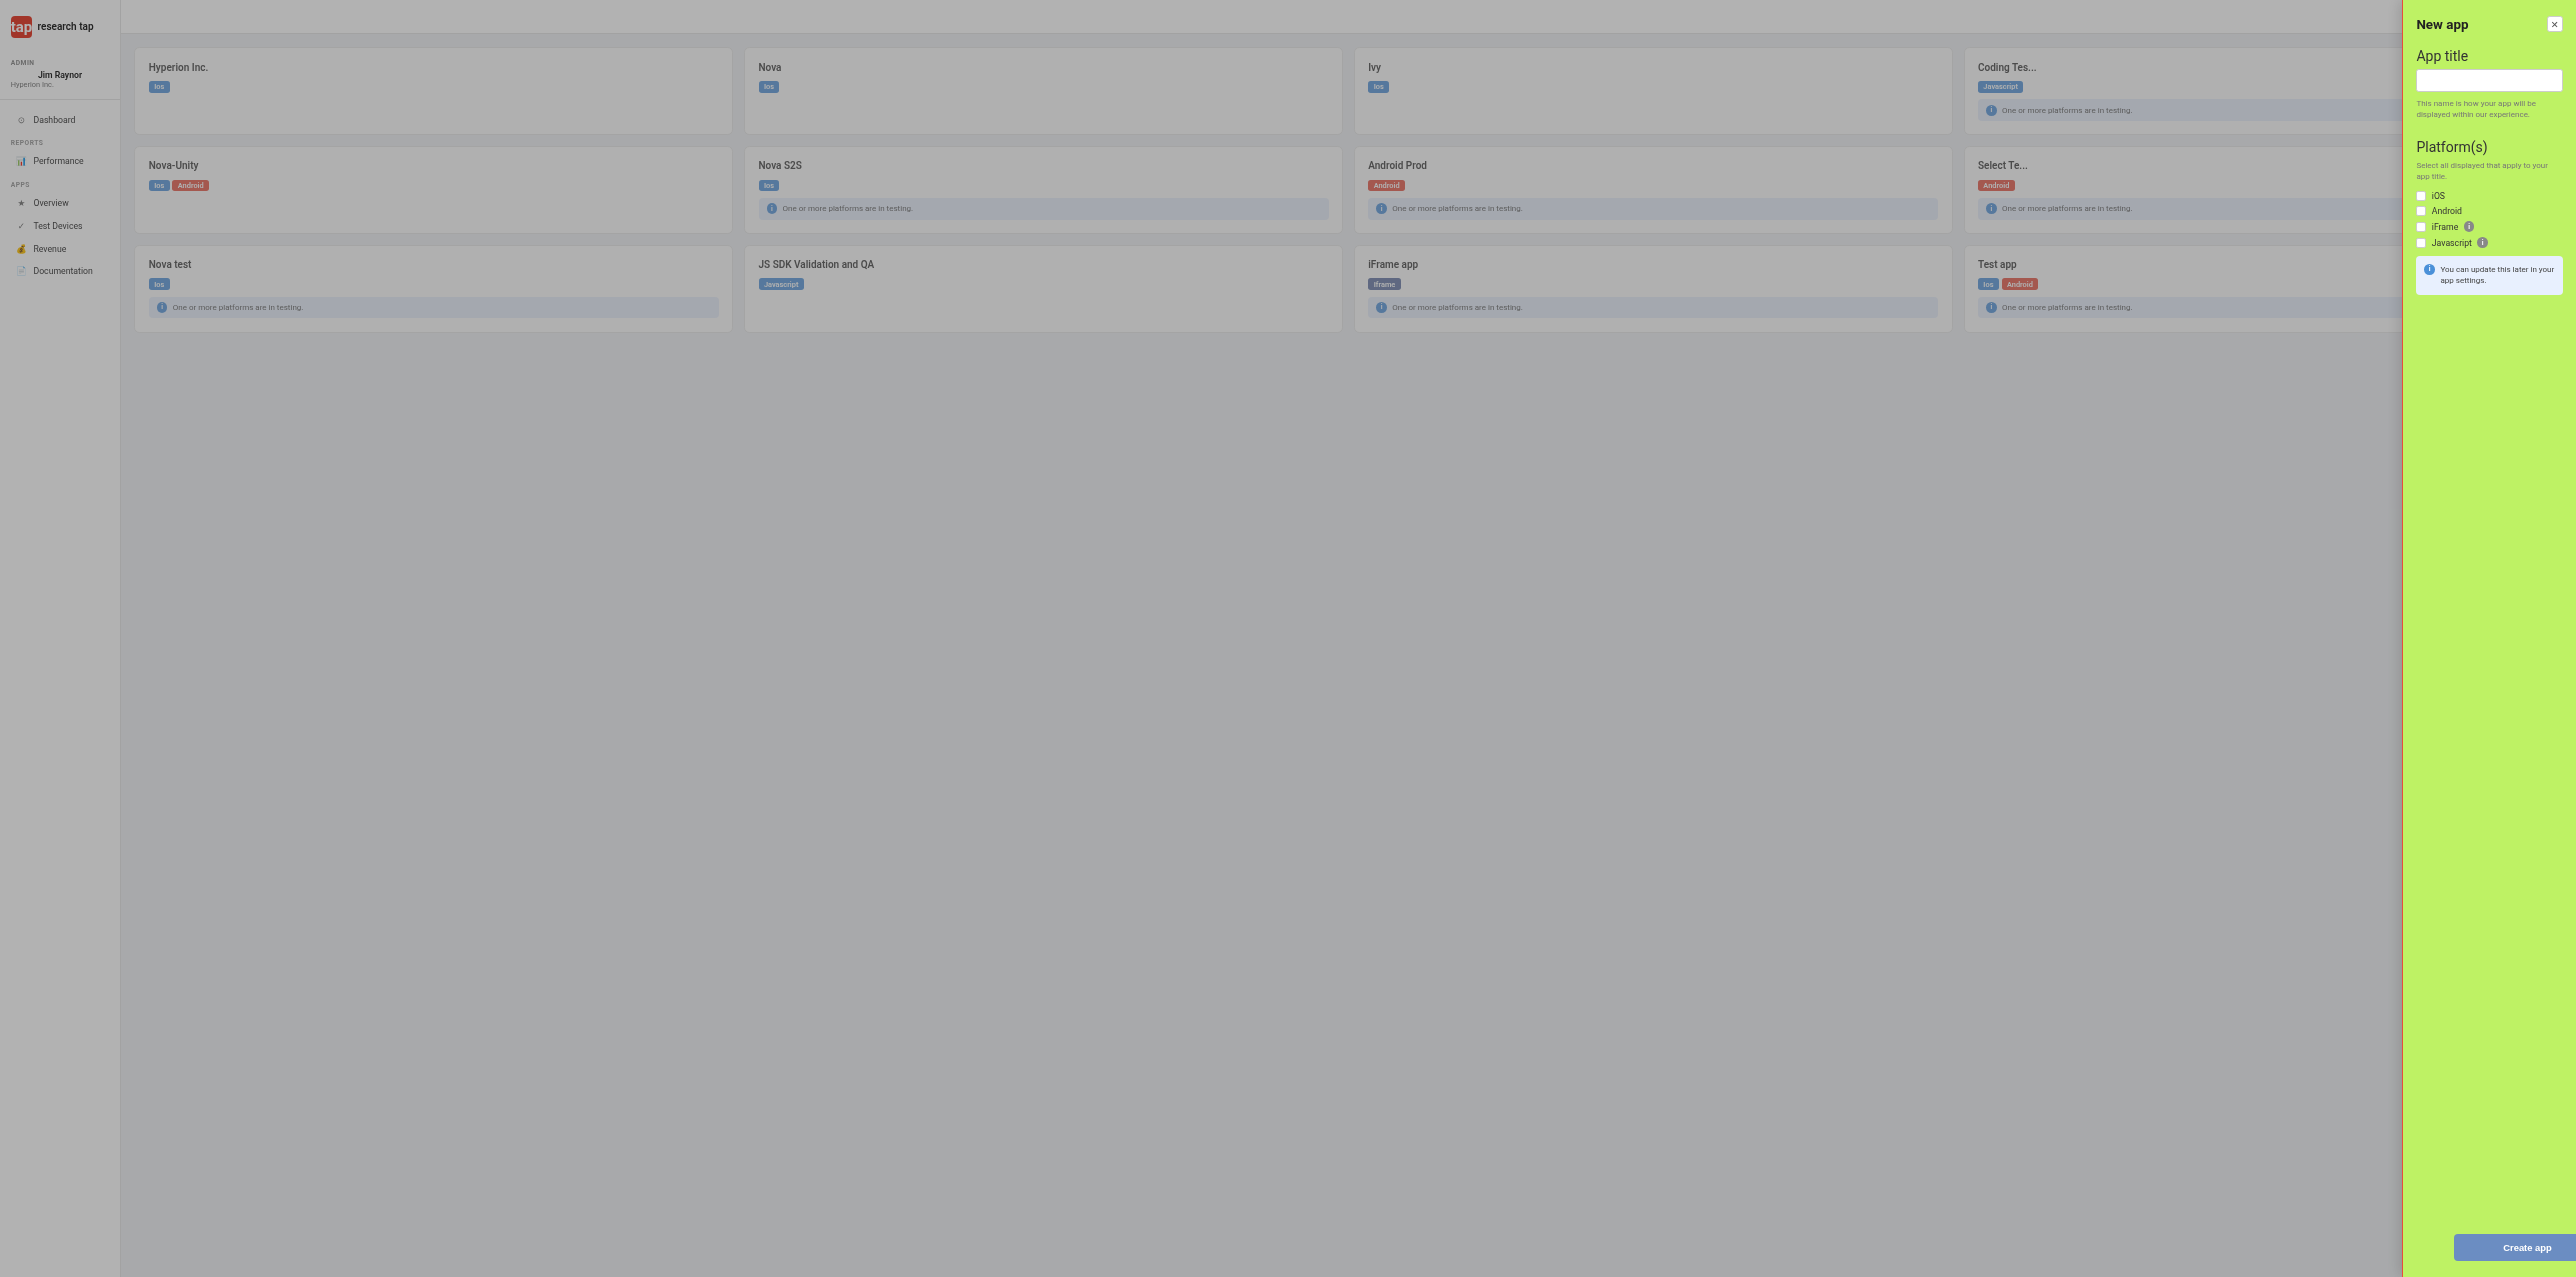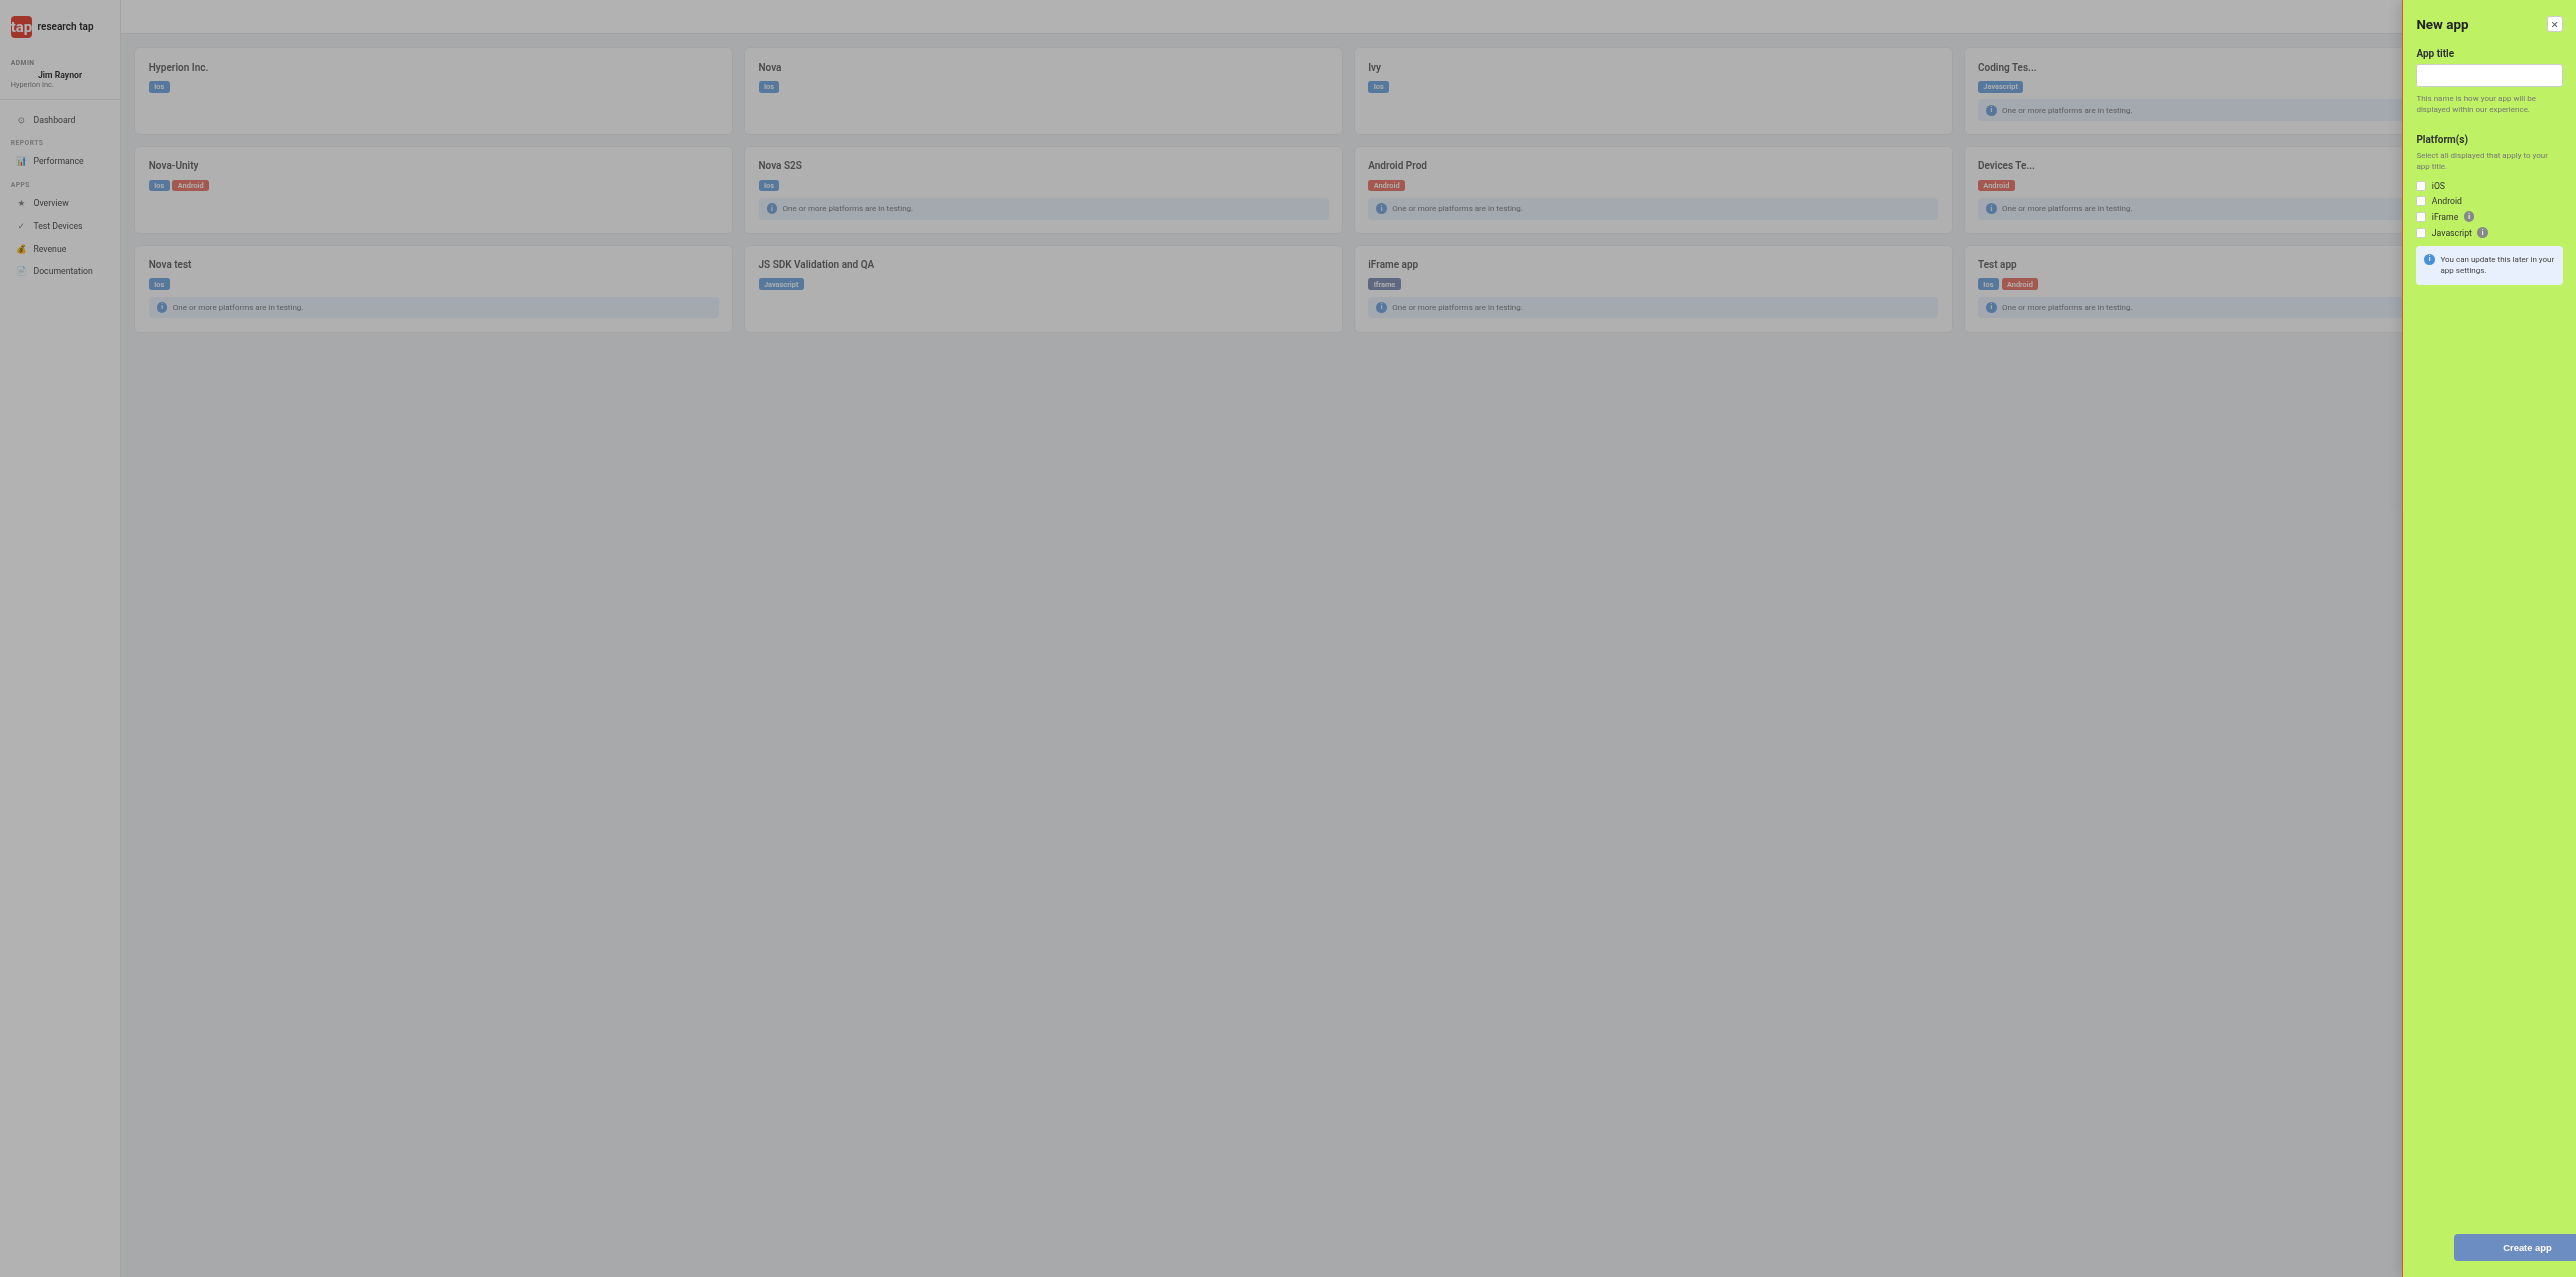--- a/index.html
+++ b/index.html
@@ -203,22 +203,22 @@
       display: flex;
       align-items: center;
       justify-content: center;
       font-size: 9.4px;
       color: #555;
     }
     .form-section {
       margin-bottom: 13.4px;
     }
     .form-label {
-      font-size: 10px;
-      font-weight: 700;
+      font-size: 14px;
+      font-weight: 400;
       color: #333;
       margin-bottom: 5.4px;
       display: block;
     }
     .form-sublabel {
       font-size: 8px;
       color: #777;
       margin-bottom: 5.4px;
       line-height: 1.4;
     }
@@ -402,21 +402,21 @@
         <div class="app-card">
       <div class="app-card-title">Android Prod</div>
       <div><span class="badge badge-android">Android</span></div>
 
       <div class="testing-notice">
         <div class="info-icon-blue">i</div>
         <span>One or more platforms are in testing.</span>
       </div>
     </div>
         <div class="app-card">
-      <div class="app-card-title">Devices Te...</div>
+      <div class="app-card-title">Select Te...</div>
       <div><span class="badge badge-android">Android</span></div>
 
       <div class="testing-notice">
         <div class="info-icon-blue">i</div>
         <span>One or more platforms are in testing.</span>
       </div>
     </div>
         <div class="app-card">
       <div class="app-card-title">Nova test</div>
       <div><span class="badge badge-ios">Ios</span></div>

